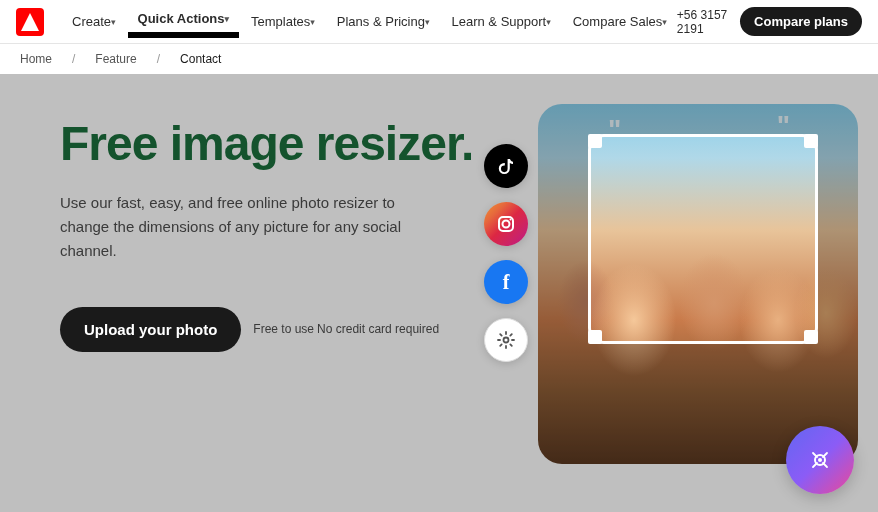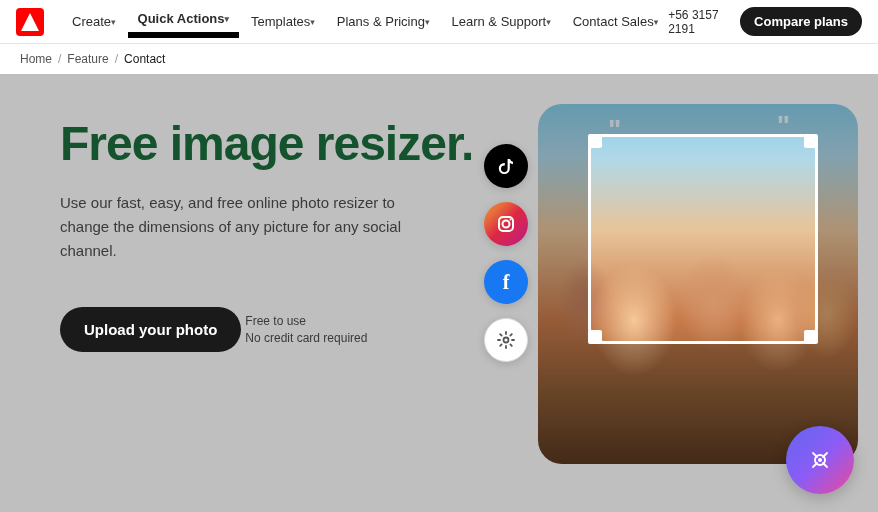--- a/index.html
+++ b/index.html
@@ -93,21 +93,21 @@
       border: none;
       border-radius: 20px;
       cursor: pointer;
       white-space: nowrap;
     }
 
     
     .breadcrumb {
       display: flex;
       align-items: center;
-      gap: 6px;
+      gap: 20px;
       padding: 8px 20px;
       font-size: 12px;
       color: #555;
       background: #fff;
     }
 
     .breadcrumb a {
       color: #555;
       text-decoration: none;
     }
@@ -149,38 +149,38 @@
       color: #3a3a3a;
       line-height: 1.6;
       max-width: 380px;
       margin-bottom: 44px;
     }
 
     
     .cta-area {
       display: flex;
       align-items: center;
-      gap: 4px;
+      gap: 12px;
     }
 
     .btn-upload {
       padding: 14px 24px;
       font-size: 15px;
       font-weight: 700;
       color: #fff;
       background: #1a1a1a;
       border: none;
       border-radius: 28px;
       cursor: pointer;
       white-space: nowrap;
     }
 
     .free-info {
       display: flex;
-      flex-direction: column;
+      flex-direction: row;
       gap: 3px;
     }
 
     .free-info-line {
       font-size: 12px;
       color: #3a3a3a;
     }
 
     
     .hero-right {
@@ -323,21 +323,21 @@
     </a>
     <a class="nav-item" href="#">
       <span>Plans &amp; Pricing</span>
       <span class="nav-chevron">▾</span>
     </a>
     <a class="nav-item" href="#">
       <span>Learn &amp; Support</span>
       <span class="nav-chevron">▾</span>
     </a>
     <a class="nav-item" href="#">
-      <span>Contact Sales</span>
+      <span>Compare Sales</span>
       <span class="nav-chevron">▾</span>
     </a>
   </div>
 
   <div class="nav-right">
     <span class="nav-phone">+56 3157 2191</span>
     <button class="btn-compare">Compare plans</button>
   </div>
 </nav>
 

